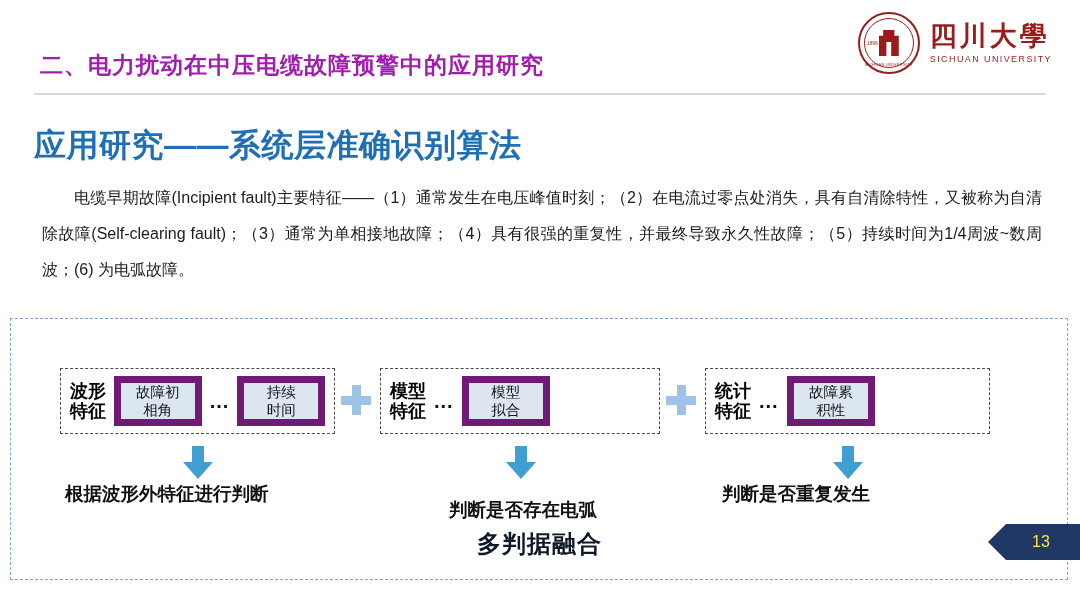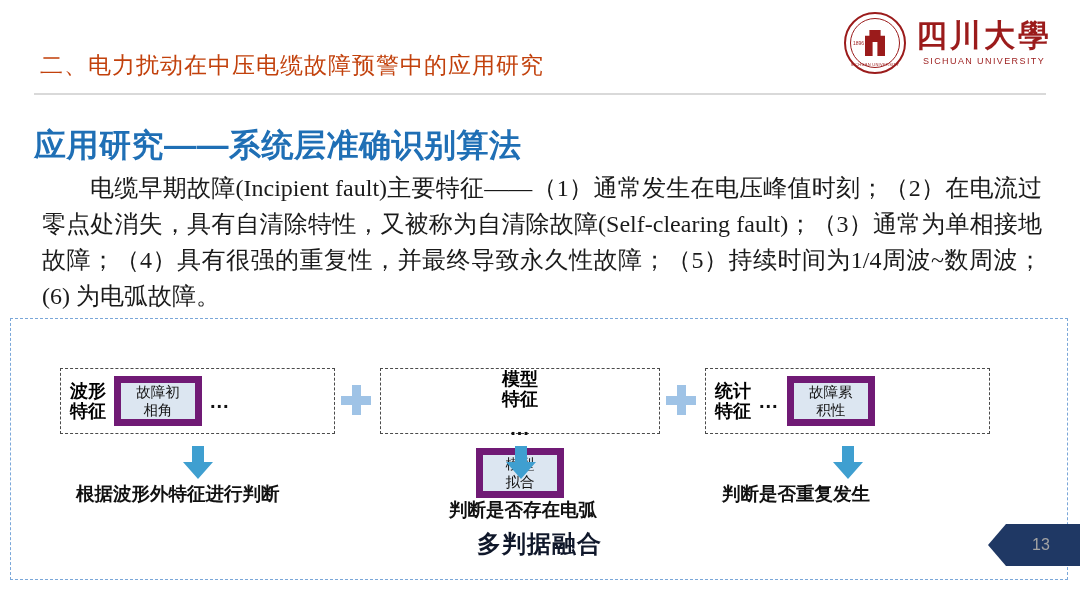--- a/index.html
+++ b/index.html
@@ -28,22 +28,22 @@
     left: 34px; top: 93px;
     width: 1012px;
     height: 2px;
     background: #d9d9d9;
   }
   .section-title {
     position: absolute;
     left: 40px;
     top: 50px;
     font-size: 23px;
-    font-weight: normal;
-    color: #c2410c;
+    font-weight: bold;
+    color: #a21caf;
     letter-spacing: 1px;
     white-space: nowrap;
   }
 
   
   .logo {
     position: absolute;
     right: 28px;
     top: 12px;
     display: flex;
@@ -87,21 +87,21 @@
   .logo-seal .seal-bottom {
     position: absolute;
     left: 0; right: 0;
     bottom: 5px;
     text-align: center;
     font-size: 4px;
     color: #9b1b1b;
     letter-spacing: 0.3px;
   }
   .logo-text-zh {
-    font-size: 31px;
+    font-size: 27px;
     font-weight: bold;
     color: #9b1b1b;
     letter-spacing: 3px;
     line-height: 1.05;
   }
   .logo-text-en {
     font-size: 9px;
     color: #9b1b1b;
     letter-spacing: 1.4px;
     text-align: center;
@@ -117,28 +117,27 @@
     font-weight: bold;
     color: #1f6fb5;
     letter-spacing: 0.5px;
     white-space: nowrap;
   }
 
   
   .para {
     position: absolute;
     left: 42px;
-    top: 170px;
+    top: 180px;
     width: 1000px;
-    font-size: 24px;
+    font-size: 16px;
     line-height: 36px;
     color: #1a1a1a;
     text-align: justify;
     text-indent: 2em;
-    font-family: Liberation Serif, serif;
   }
 
   
   .panel {
     position: absolute;
     left: 10px;
     top: 318px;
     width: 1058px;
     height: 262px;
     border: 1px dashed #7aa7d9;
@@ -181,21 +180,21 @@
     color: #111;
   }
   .dots {
     font-size: 20px;
     font-weight: bold;
     letter-spacing: 1px;
     color: #111;
   }
 
   #group-waveform { left: 60px; width: 275px; }
-  #group-model    { left: 380px; width: 280px; flex-direction: column; }
+  #group-model    { left: 380px; width: 280px; }
   #group-stat     { left: 705px; width: 285px; }
 
   
   .plus {
     position: absolute;
     top: 385px;
     width: 30px;
     height: 30px;
   }
   .plus::before, .plus::after {
@@ -222,21 +221,21 @@
 
   
   .caption {
     position: absolute;
     top: 481px;
     font-size: 18.5px;
     font-weight: bold;
     color: #111;
     white-space: nowrap;
   }
-  #caption-1 { left: 76px; }
+  #caption-1 { left: 65px; }
   #caption-2 { left: 449px; margin-top: 16px; }
   #caption-3 { left: 722px; }
 
   
   .fusion {
     position: absolute;
     left: 477px;
     top: 528px;
     font-size: 24px;
     font-weight: bold;
@@ -244,23 +243,23 @@
     letter-spacing: 1px;
     white-space: nowrap;
   }
 
   
   .page-badge {
     position: absolute;
     right: 0;
     top: 524px;
     width: 92px;
-    height: 42px;
+    height: 36px;
     background: #1f3864;
-    color: #a3a3a3;
+    color: #fde047;
     font-size: 16px;
     display: flex;
     align-items: center;
     justify-content: center;
     clip-path: polygon(18px 0, 100% 0, 100% 100%, 18px 100%, 0 50%);
     padding-left: 14px;
     box-sizing: border-box;
   }
 </style>
 </head>
@@ -291,20 +290,23 @@
 
 <div class="group" id="group-waveform">
   <div class="group-label">
     <span>波形</span><br>
     <span>特征</span>
   </div>
   <div class="chip">
     <span><span>故障初</span><br><span>相角</span></span>
   </div>
   <div class="dots">...</div>
+  <div class="chip">
+    <span><span>持续</span><br><span>时间</span></span>
+  </div>
 </div>
 
 <div class="plus" id="plus-1"></div>
 
 <div class="group" id="group-model">
   <div class="group-label">
     <span>模型</span><br>
     <span>特征</span>
   </div>
   <div class="dots">...</div>

